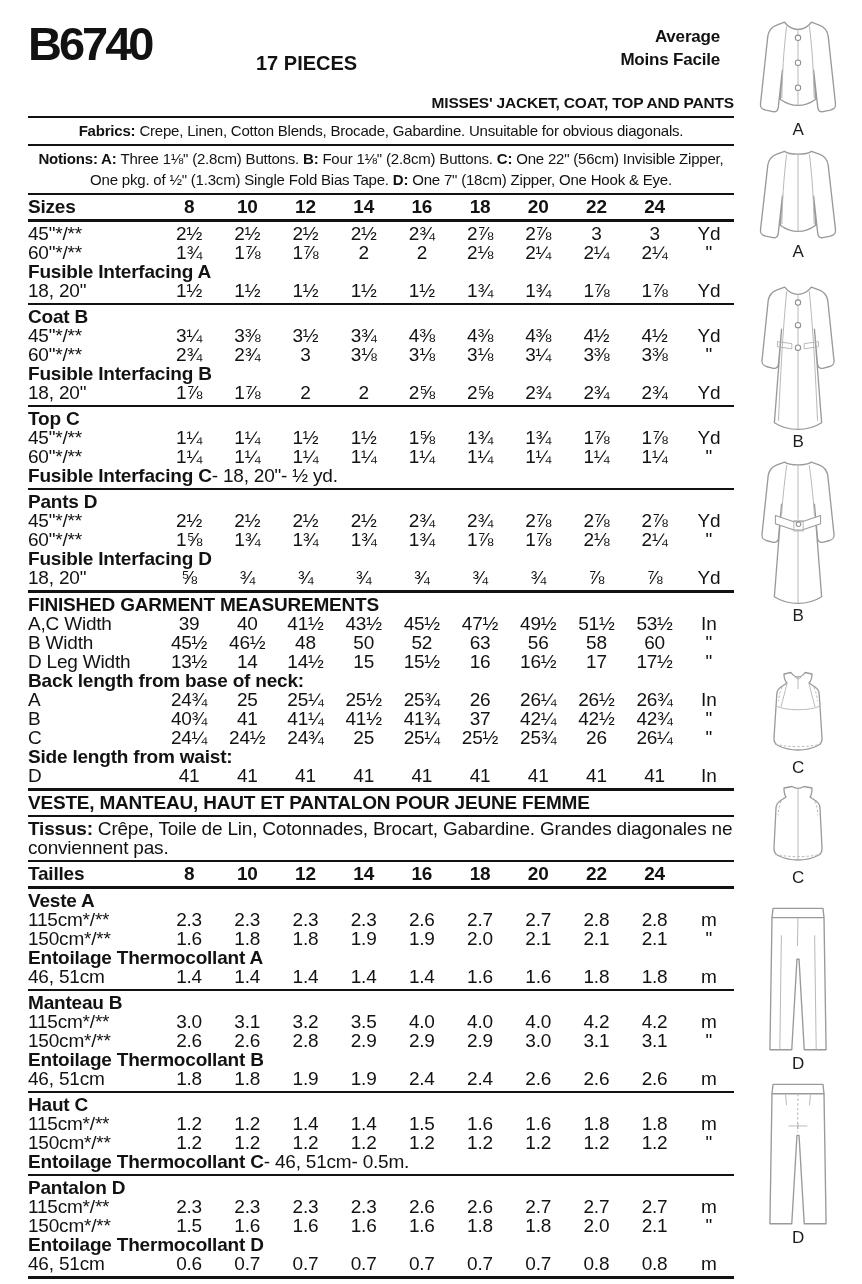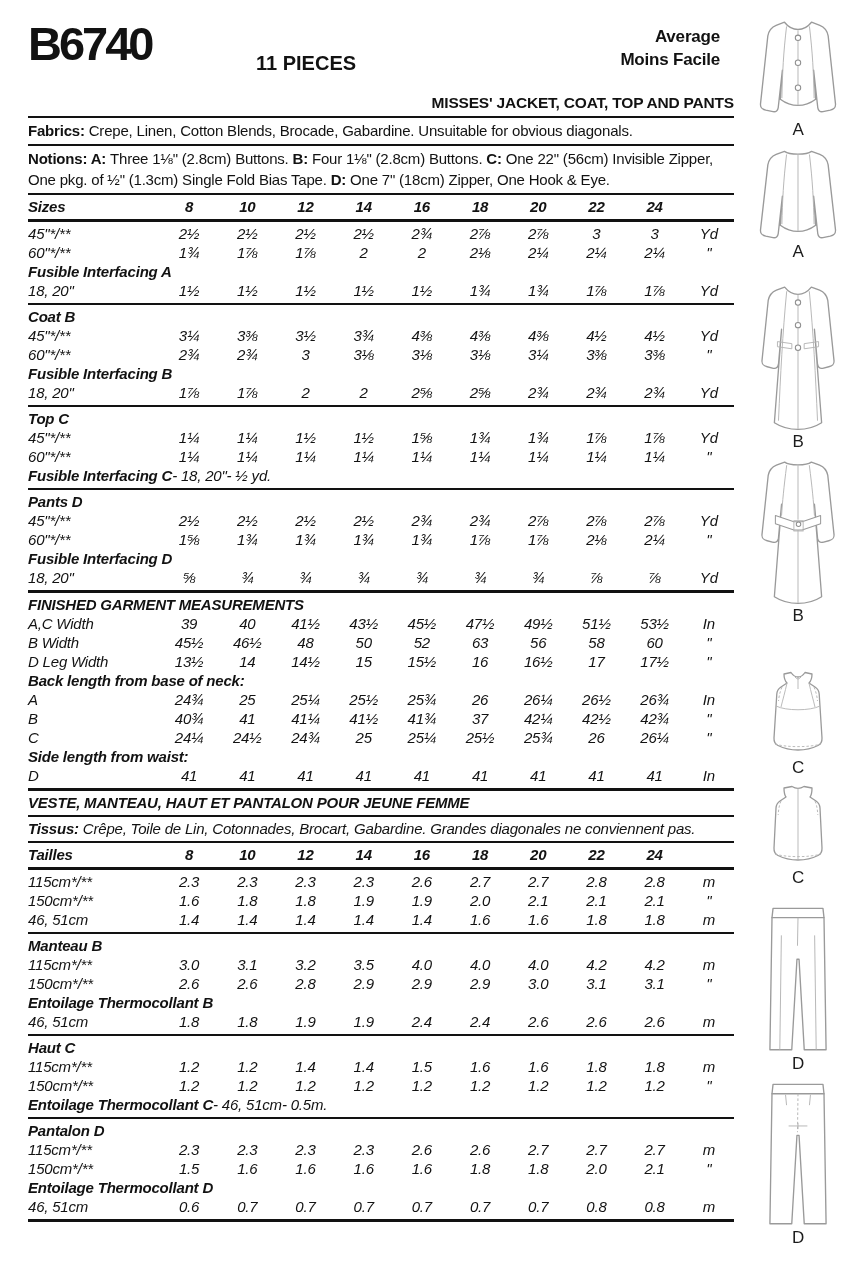--- a/index.html
+++ b/index.html
@@ -10,24 +10,24 @@
   }
   .content{position:absolute;left:28px;top:12px;width:706px;}
   
   .hdr{position:relative;height:78px;}
   .pattern-number{font-size:47px;font-weight:bold;letter-spacing:-3px;line-height:1;position:absolute;left:0;top:8px;}
   .pieces{position:absolute;left:228px;top:40px;font-size:20px;font-weight:bold;letter-spacing:0;}
   .difficulty{position:absolute;right:14px;top:14px;text-align:right;font-weight:bold;font-size:17px;line-height:1.35;}
   .title{font-weight:bold;font-size:15.5px;margin-top:4px;line-height:1.2;text-align:right;}
   .rrule{border:none;border-top:2px solid #121212;margin:3px 0 2px 0;height:0;}
   .rrule.thick{border-top-width:3px;}
-  .para{font-size:15px;line-height:1.4;margin:1px 0;}
+  .para{font-size:15px;line-height:1.4;margin:1px 0;text-align:center;}
   .b{font-weight:bold;}
   
-  .trow{min-height:19px;line-height:19px;font-size:15px;font-style:italic;}
+  .trow{min-height:19px;line-height:19px;font-size:19px;}
   .trow.section{font-weight:bold;}
   .trow.data{display:grid;grid-template-columns:132px repeat(9,58.2px) 1fr;}
   .trow.data .val,.trow.data .unit{text-align:center;}
   .trow.head{font-weight:bold;}
   .trow.note .b{font-weight:bold;}
   
   .figures{position:absolute;left:740px;top:0;width:120px;height:1284px;}
   .fig{position:absolute;width:116px;text-align:center;}
   .fig svg{display:block;margin:0 auto;}
   .fig .lbl{font-size:17px;line-height:1;margin-top:1px;color:#1c1c1c;}
@@ -36,21 +36,21 @@
   .d{fill:none;stroke:#b3b3b3;stroke-width:0.9;stroke-dasharray:2.5 2;}
   .btn{fill:#ffffff;stroke:#8f8f8f;stroke-width:1;}
 </style>
 </head>
 <body>
 
 <div class="content">
 
   <div class="hdr">
     <div class="pattern-number">B6740</div>
-    <div class="pieces">11 PIECES</div>
+    <div class="pieces">17 PIECES</div>
     <div class="difficulty">
       <div>Average</div>
       <div>Moins Facile</div>
     </div>
   </div>
 
   <div class="title">MISSES' JACKET, COAT, TOP AND PANTS</div>
   <div class="rrule"></div>
   <p class="para"><span class="b">Fabrics: </span><span>Crepe, Linen, Cotton Blends, Brocade, Gabardine. Unsuitable for obvious diagonals.</span></p>
   <div class="rrule"></div>
@@ -334,20 +334,21 @@
         <span class="cell val">12</span>
         <span class="cell val">14</span>
         <span class="cell val">16</span>
         <span class="cell val">18</span>
         <span class="cell val">20</span>
         <span class="cell val">22</span>
         <span class="cell val">24</span>
         <span class="cell unit"></span>
       </div>
       <div class="rrule thick"></div>
+      <div class="trow section">Veste A</div>
       <div class="trow data">
         <span class="cell label">115cm*/**</span>
         <span class="cell val">2.3</span>
         <span class="cell val">2.3</span>
         <span class="cell val">2.3</span>
         <span class="cell val">2.3</span>
         <span class="cell val">2.6</span>
         <span class="cell val">2.7</span>
         <span class="cell val">2.7</span>
         <span class="cell val">2.8</span>
@@ -360,20 +361,21 @@
         <span class="cell val">1.8</span>
         <span class="cell val">1.8</span>
         <span class="cell val">1.9</span>
         <span class="cell val">1.9</span>
         <span class="cell val">2.0</span>
         <span class="cell val">2.1</span>
         <span class="cell val">2.1</span>
         <span class="cell val">2.1</span>
         <span class="cell unit">"</span>
       </div>
+      <div class="trow section">Entoilage Thermocollant A</div>
       <div class="trow data">
         <span class="cell label">46, 51cm</span>
         <span class="cell val">1.4</span>
         <span class="cell val">1.4</span>
         <span class="cell val">1.4</span>
         <span class="cell val">1.4</span>
         <span class="cell val">1.4</span>
         <span class="cell val">1.6</span>
         <span class="cell val">1.6</span>
         <span class="cell val">1.8</span>

